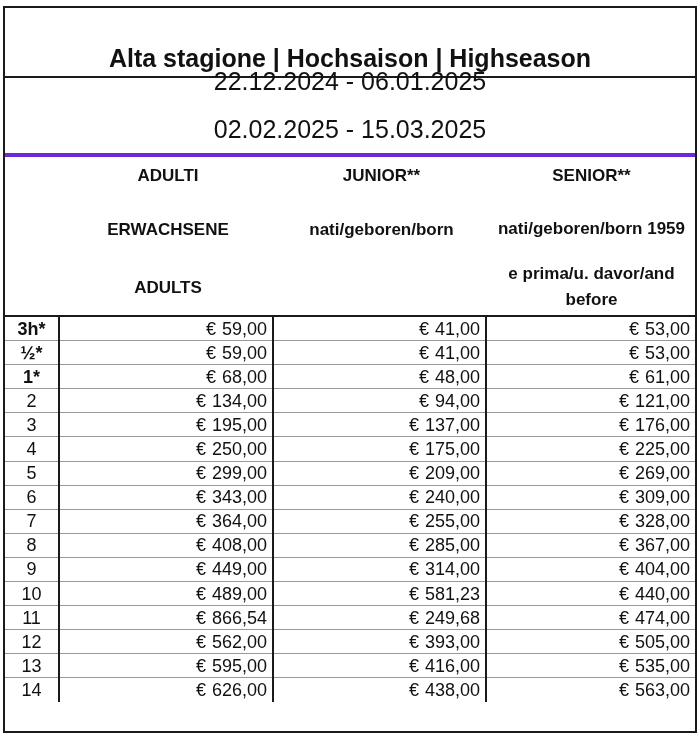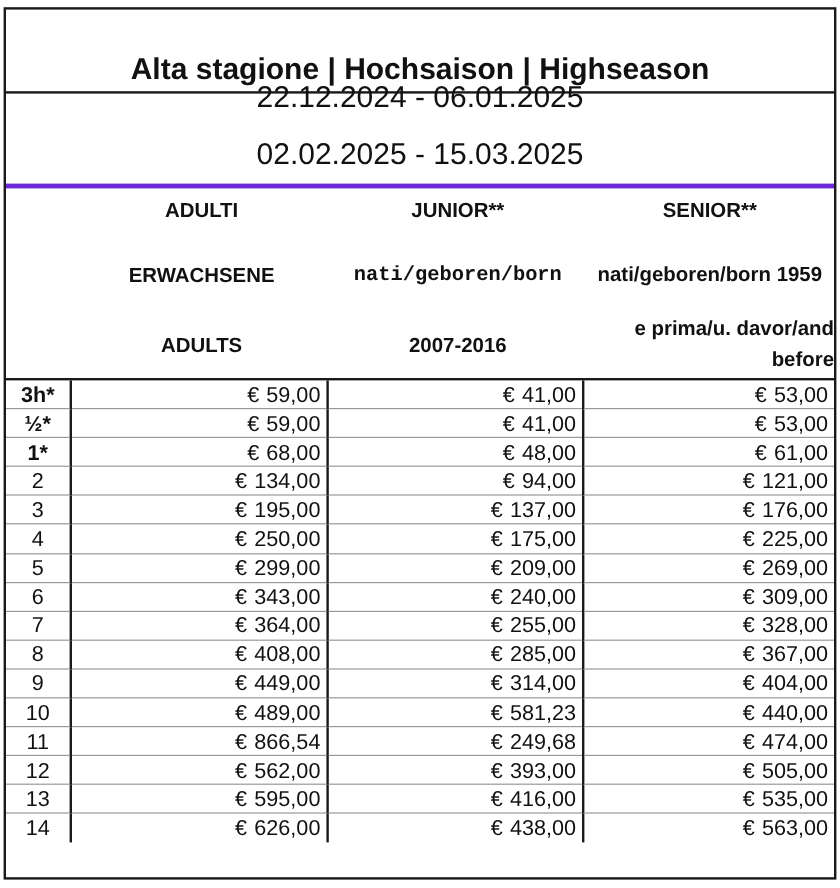--- a/index.html
+++ b/index.html
@@ -10,21 +10,21 @@
   .title { position: absolute; left: 0; right: 0; top: 0; height: 47px;
            border-bottom: 2px solid #1a1a1a; font-weight: bold; font-size: 25px;
            text-align: center; line-height: 58px; margin-top: 21px; }
   .dates { position: absolute; left: 0; right: 0; top: 49px; height: 96px;
            border-bottom: 4px solid #6d28d9; text-align: center; font-size: 25px; }
   .dates div { height: 48px; line-height: 48px; }
   .head { position: absolute; left: 0; right: 0; top: 147px; height: 160px;
           border-bottom: 2px solid #1a1a1a; font-weight: bold; font-size: 17px; }
   .hcol { position: absolute; top: 0; height: 160px; text-align: center; }
   .hcell { position: absolute; left: 0; right: 0; display: flex; align-items: center;
-           justify-content: center; line-height: 26px; text-align: right; }
+           justify-content: center; line-height: 26px; }
   .body { position: absolute; left: 0; right: 0; top: 309px; bottom: 0; }
   table { border-collapse: collapse; width: 100%; table-layout: fixed; }
   td { height: 23.1px; padding: 0 5px 0 0; font-size: 18px; text-align: right;
        border-top: 1px solid #999; border-left: 2px solid #1a1a1a; line-height: 22px; }
   tr:first-child td { border-top: none; }
   td.lbl { text-align: center; border-left: none; padding: 0; margin-left: 40px; }
   td.lbl.b { font-weight: bold; }
   .eur { margin-right: 6px; }
 </style>
 </head>
@@ -37,22 +37,21 @@
     <div>02.02.2025 - 15.03.2025</div>
   </div>
   <div class="head">
     <div class="hcol" style="left:56px;width:214px;">
       <div class="hcell" style="top:6px;height:30px;">ADULTI</div>
       <div class="hcell" style="top:60px;height:30px;">ERWACHSENE</div>
       <div class="hcell" style="top:118px;height:30px;">ADULTS</div>
     </div>
     <div class="hcol" style="left:270px;width:213px;">
       <div class="hcell" style="top:6px;height:30px;">JUNIOR**</div>
-      <div class="hcell" style="top:60px;height:30px;font-family:Liberation Mono, monospace;">nati/geboren/born</div>
-      <div class="hcell" style="top:118px;height:30px;">2007-2016</div>
+      <div class="hcell" style="top:60px;height:30px;">nati/geboren/born</div>
     </div>
     <div class="hcol" style="left:483px;width:207px;">
       <div class="hcell" style="top:6px;height:30px;">SENIOR**</div>
       <div class="hcell" style="top:46px;height:56px;">nati/geboren/born 1959</div>
       <div class="hcell" style="top:104px;height:56px;">e prima/u. davor/and before</div>
     </div>
   </div>
   <div class="body">
     <table>
       <colgroup>

